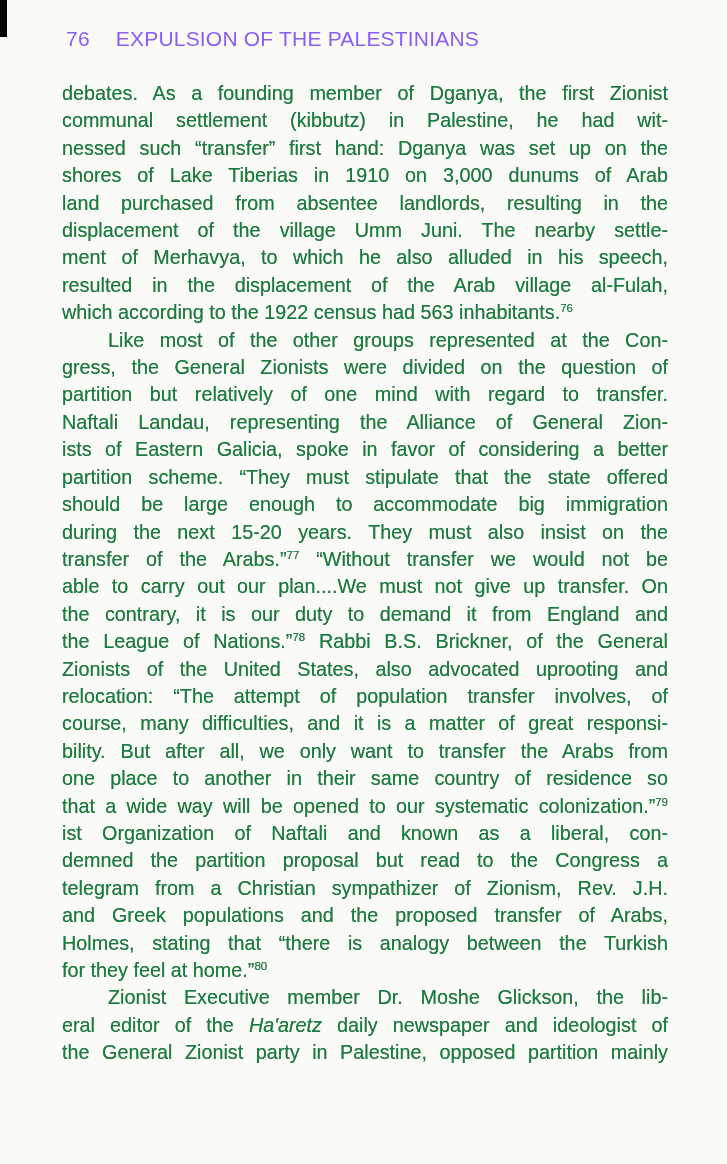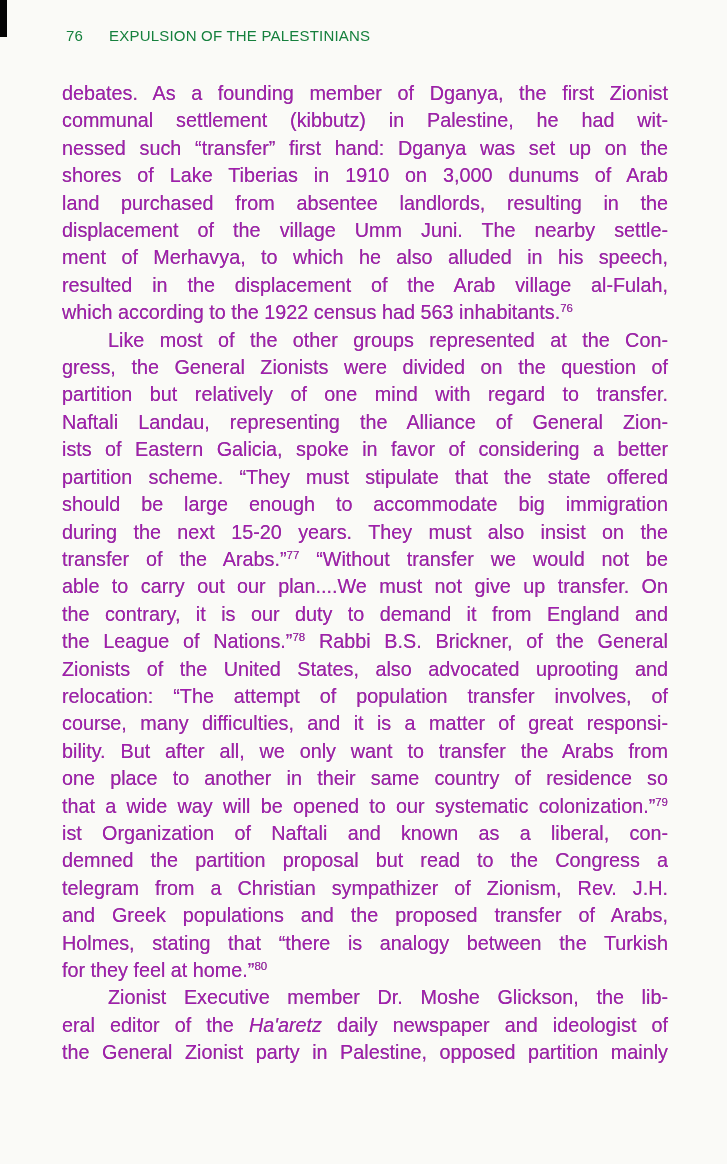--- a/index.html
+++ b/index.html
@@ -15,32 +15,32 @@
     overflow: hidden;
     color: #1b1b1b;
   }
   .scan-artifact {
     position: absolute; left: 0; top: 0;
     width: 7px; height: 37px;
     background: #050505;
   }
   .page-header {
     position: absolute; left: 66px; top: 27px;
-    font-size: 15px; letter-spacing: 0.2px;
-    color: #15803d;
+    font-size: 21px; letter-spacing: 0.2px;
+    color: #8b5cf6;
     white-space: nowrap;
   }
   .page-number { display: inline-block; margin-right: 26px; }
   .running-title { display: inline-block; }
   .page-body {
     position: absolute; left: 62px; top: 80px;
     width: 606px;
     font-size: 19.8px;
     line-height: 27.4px;
-    color: #a21caf;
+    color: #15803d;
     text-shadow: 0 0 0.4px rgba(25,25,25,0.55);
   }
   .para { margin: 0; }
   .line {
     text-align: justify;
     text-align-last: justify;
     white-space: normal;
   }
   .line.last {
     text-align: right;

